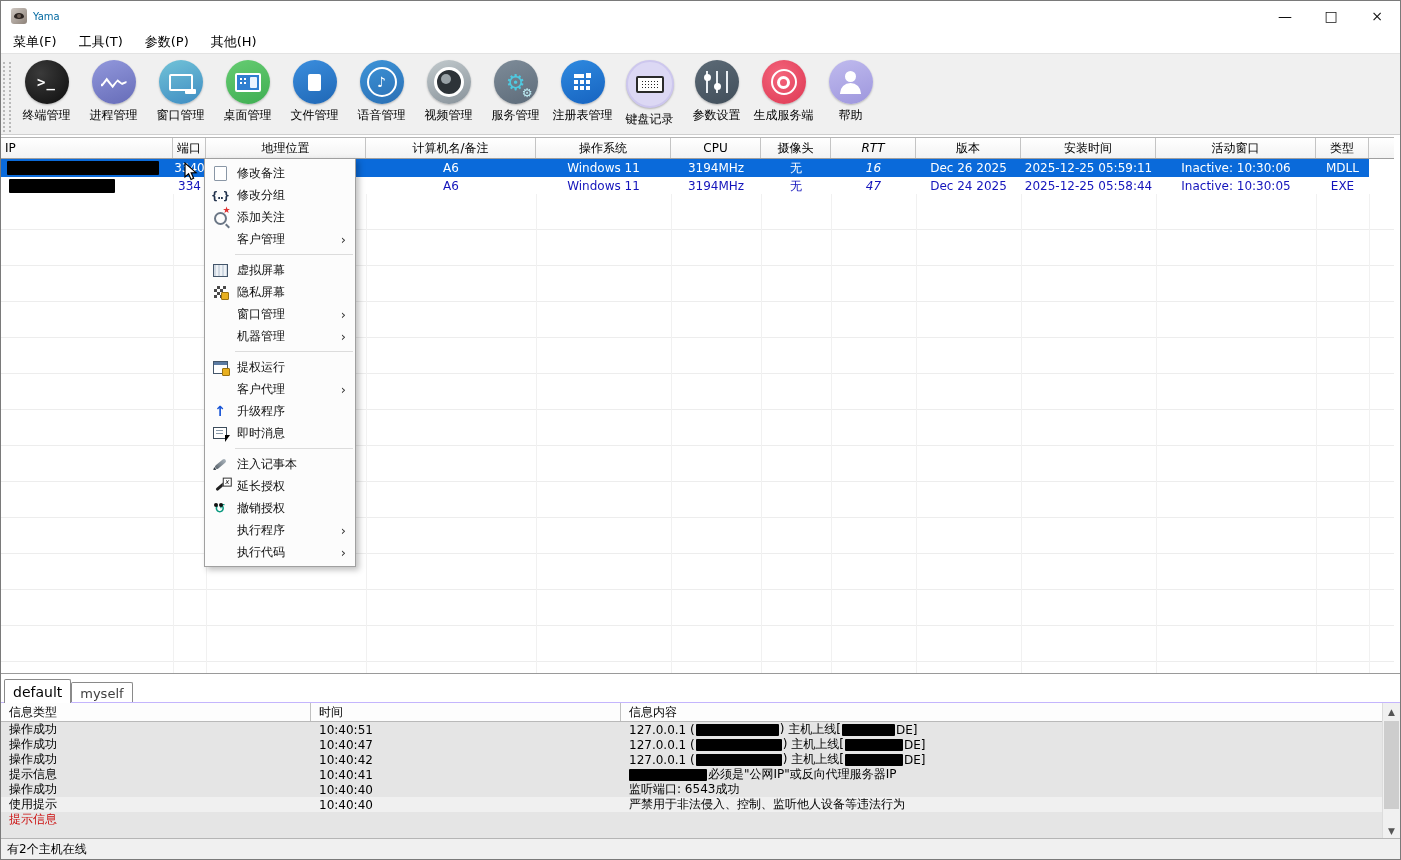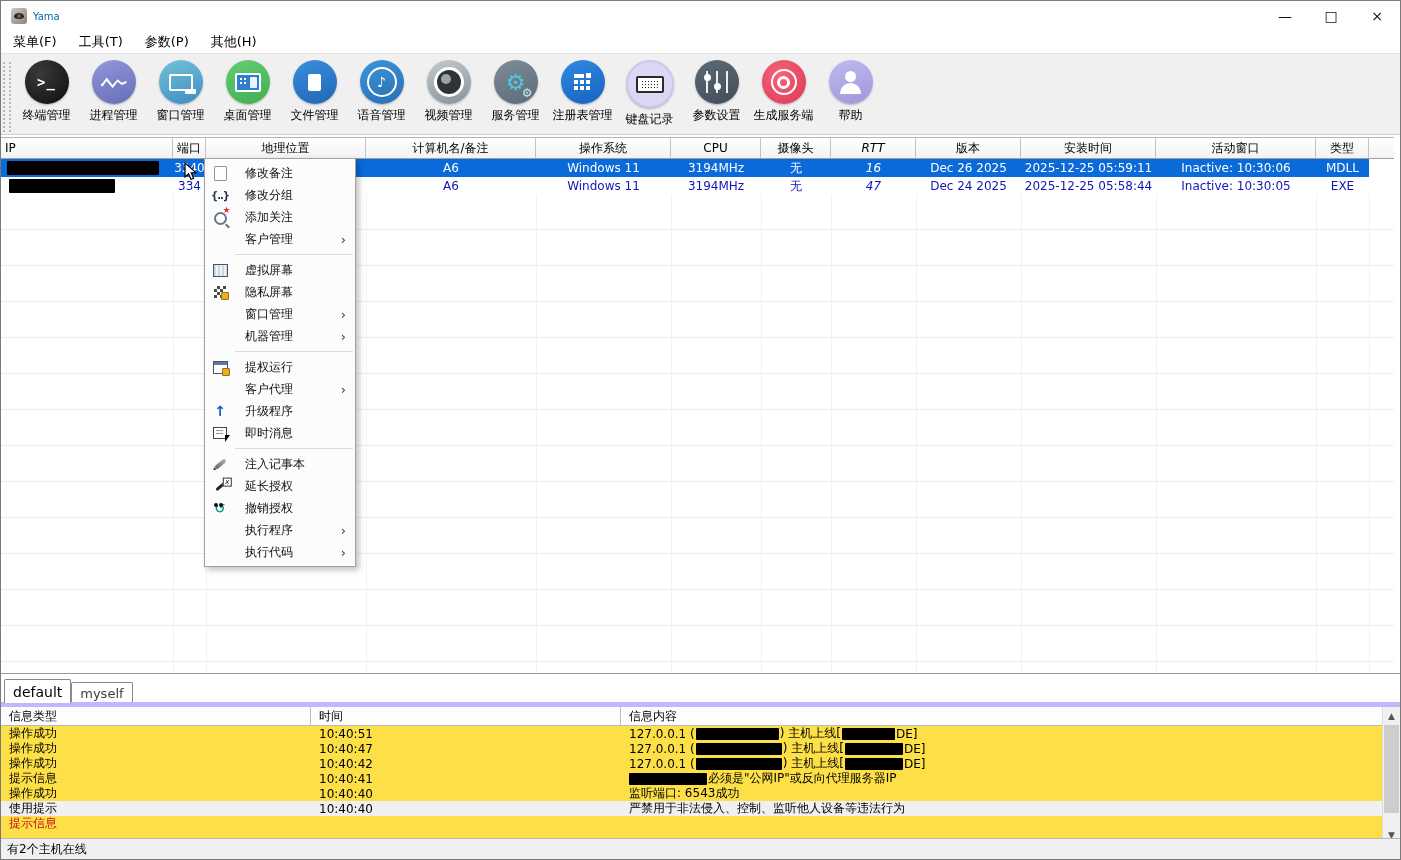--- a/index.html
+++ b/index.html
@@ -79,21 +79,21 @@
   .c-os{width:135px;}.c-cpu{width:90px;}.c-cam{width:70px;text-align:right;}.c-rtt{width:85px;font-style:italic;}
   .c-ver{width:105px;}.c-inst{width:135px;}.c-aw{width:160px;}.c-type{width:53px;}.c-extra{width:25px;border-right:none;}
   .redact{background:#000;height:14px;border-radius:1px;}
   .hbody{position:absolute;left:0;top:56px;width:1393px;bottom:0;background:repeating-linear-gradient(180deg,transparent 0 35px,#ededed 35px 36px);}
   .vline{position:absolute;top:0;bottom:0;width:1px;background:#f1f1f1;}
 
   
   .ctx{position:absolute;left:203px;top:157px;width:150px;background:#fcfcfc;border:1px solid #a0a0a0;box-shadow:3px 3px 6px rgba(0,0,0,.25);padding:3px 0;z-index:20;}
   .mi{height:22px;display:flex;align-items:center;font-size:12px;color:#111;position:relative;}
   .mi .ic{width:16px;height:16px;margin-left:7px;display:flex;align-items:center;justify-content:center;position:relative;flex:none;}
-  .mi .lbl{margin-left:17px;white-space:nowrap;}
+  .mi .lbl{margin-left:9px;white-space:nowrap;}
   .mi .sub{position:absolute;right:9px;font-size:13px;color:#333;}
   .msep{height:1px;background:#dcdcdc;margin:4px 2px 4px 30px;}
   .i-note{width:11px;height:13px;background:#fff;border:1px solid #8a97a6;border-radius:1px;}
   .i-braces{font-size:10px;font-weight:bold;color:#21324c;letter-spacing:-1px;}
   .i-star{width:9px;height:9px;border:2px solid #6a7685;border-radius:50%;position:relative;margin-top:3px;}
   .i-star::before{content:"★";position:absolute;right:-6px;top:-9px;font-size:9px;color:#e03030;}
   .i-star::after{content:"";position:absolute;right:-5px;bottom:-4px;width:5px;height:2px;background:#6a7685;transform:rotate(45deg);}
   .i-vscreen{width:13px;height:11px;border:1px solid #44566a;background:repeating-linear-gradient(90deg,#cfd8e2 0 2px,#eef2f6 2px 4px);}
   .i-pscreen{width:12px;height:12px;background:repeating-conic-gradient(#4a4a4a 0 25%,#fff 0 50%);background-size:6px 6px;position:relative;}
   .i-pscreen::after{content:"";position:absolute;right:-3px;bottom:-2px;width:6px;height:6px;background:#e8b020;border:1px solid #9a7210;border-radius:1px;}
@@ -114,21 +114,21 @@
   
   .cursor{position:absolute;left:183px;top:161px;z-index:40;}
 
   
   .tabbar{position:absolute;left:0;top:672px;width:100%;height:29px;background:#fff;border-top:1px solid #9a9a9a;display:flex;align-items:flex-end;}
   .tab{box-sizing:border-box;border:1px solid #8a8a8a;border-bottom:none;background:#fff;font-size:13px;padding:0 8px;display:flex;align-items:center;border-radius:2px 2px 0 0;}
   .tab.active{height:24px;margin-left:3px;z-index:2;font-size:14px;}
   .tab.inactive{height:21px;color:#404040;}
 
   
-  .logpanel{position:absolute;left:0;top:701px;width:100%;height:136px;border-top:5px solid #c4b5fd;background:#fde047;font-size:12px;}
+  .logpanel{position:absolute;left:0;top:701px;width:100%;height:136px;border-top:1px solid #c4b5fd;background:#e5e5e5;font-size:12px;}
   .lhead{display:flex;height:18px;border-bottom:1px solid #b9b9b9;background:#fdfdfd;}
   .lh{box-sizing:border-box;border-right:1px solid #c0c0c0;display:flex;align-items:center;padding-left:8px;color:#000;}
   .l-type{width:310px;}.l-time{width:310px;}.l-content{width:764px;border-right:none;}
   .lrow{display:flex;height:15px;align-items:center;color:#000;}
   .lrow.hl{background:#f0f0f0;}
   .lc{box-sizing:border-box;padding-left:8px;overflow:hidden;white-space:nowrap;display:flex;align-items:center;}
   .err{color:#cc1111;}
   .lredact{display:inline-block;background:#000;height:12px;margin:0 1px;border-radius:1px;vertical-align:middle;flex:none;}
   .logscroll{position:absolute;right:0;top:0;width:17px;height:136px;background:#f0f0f0;border-left:1px solid #dcdcdc;}
   .sbtn{height:17px;display:flex;align-items:center;justify-content:center;font-size:9px;color:#555;}

